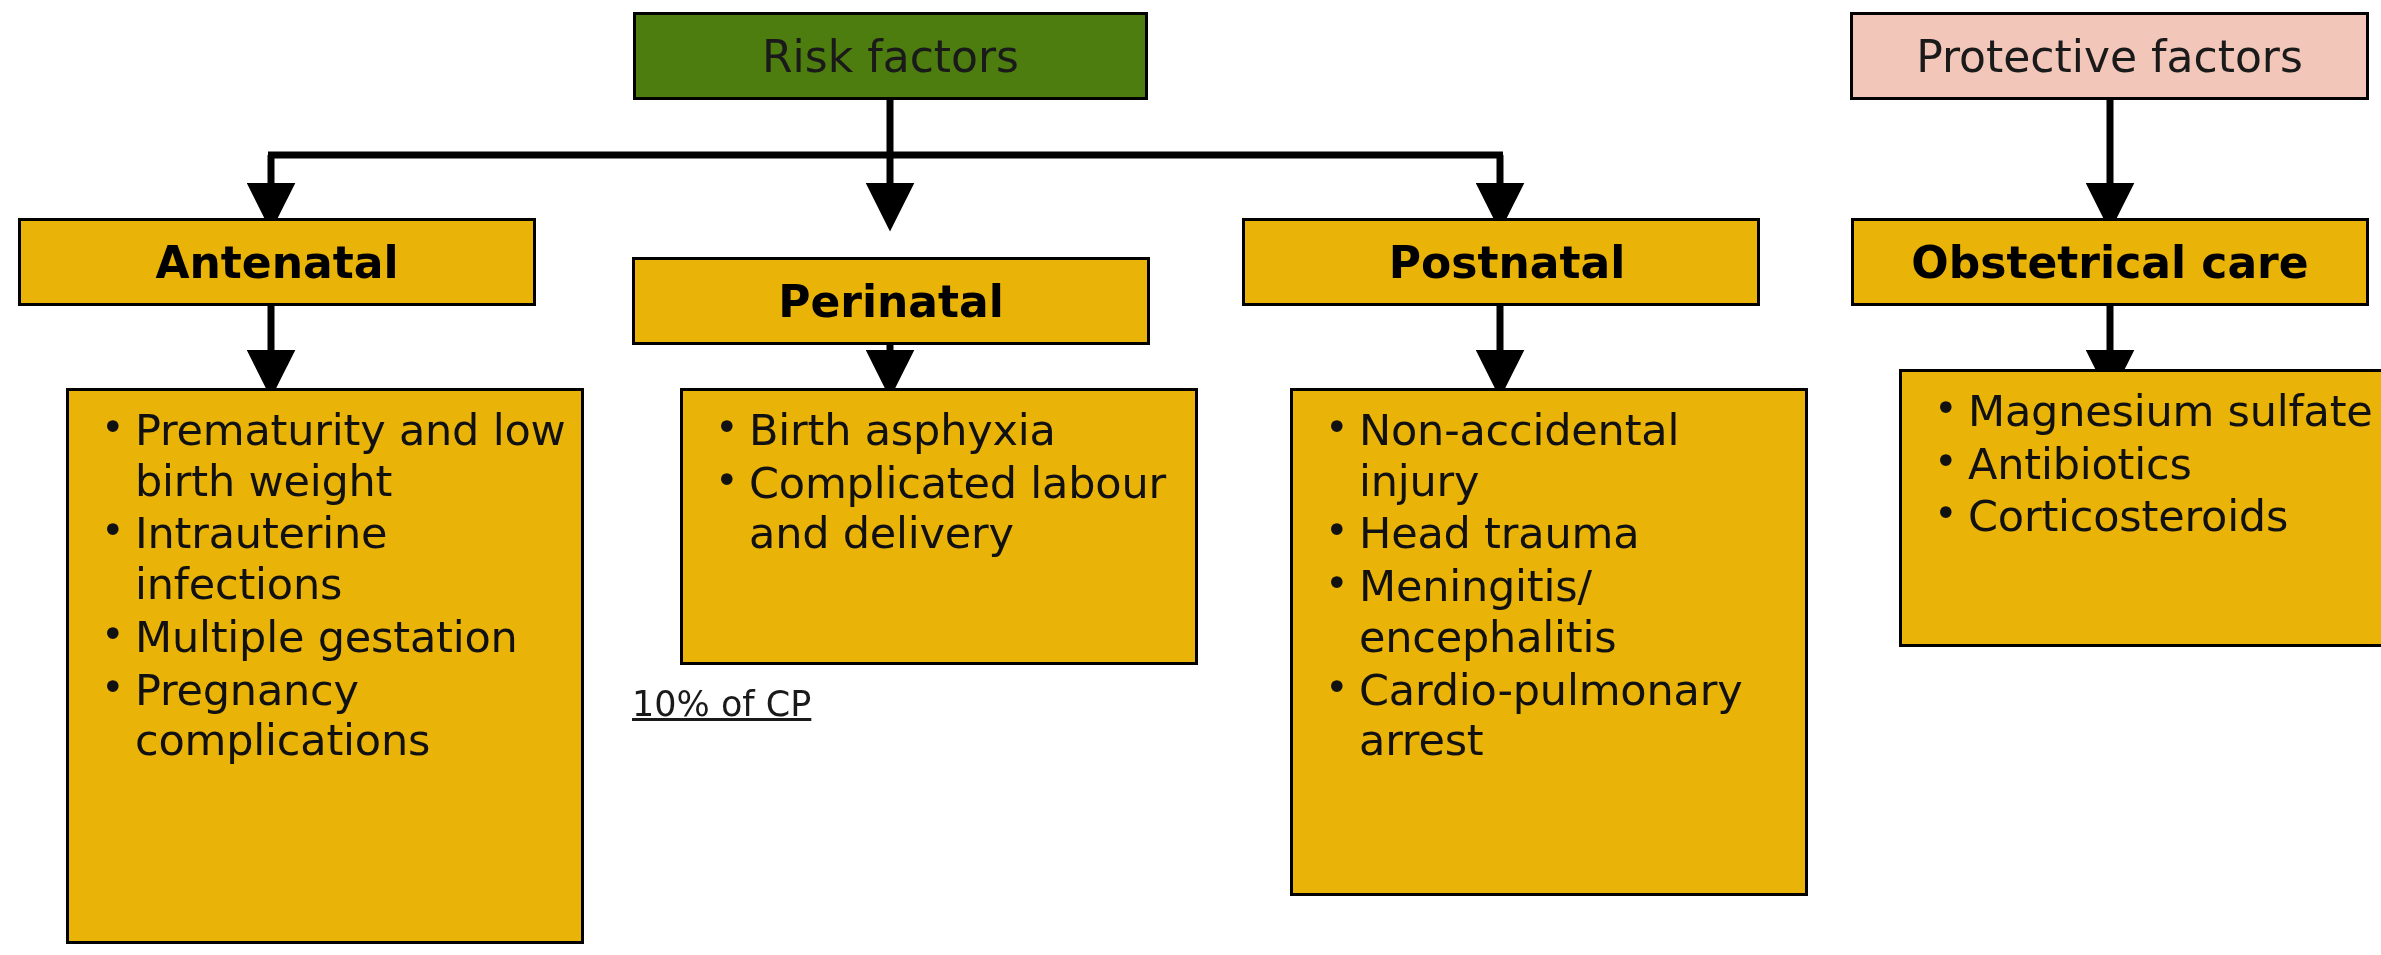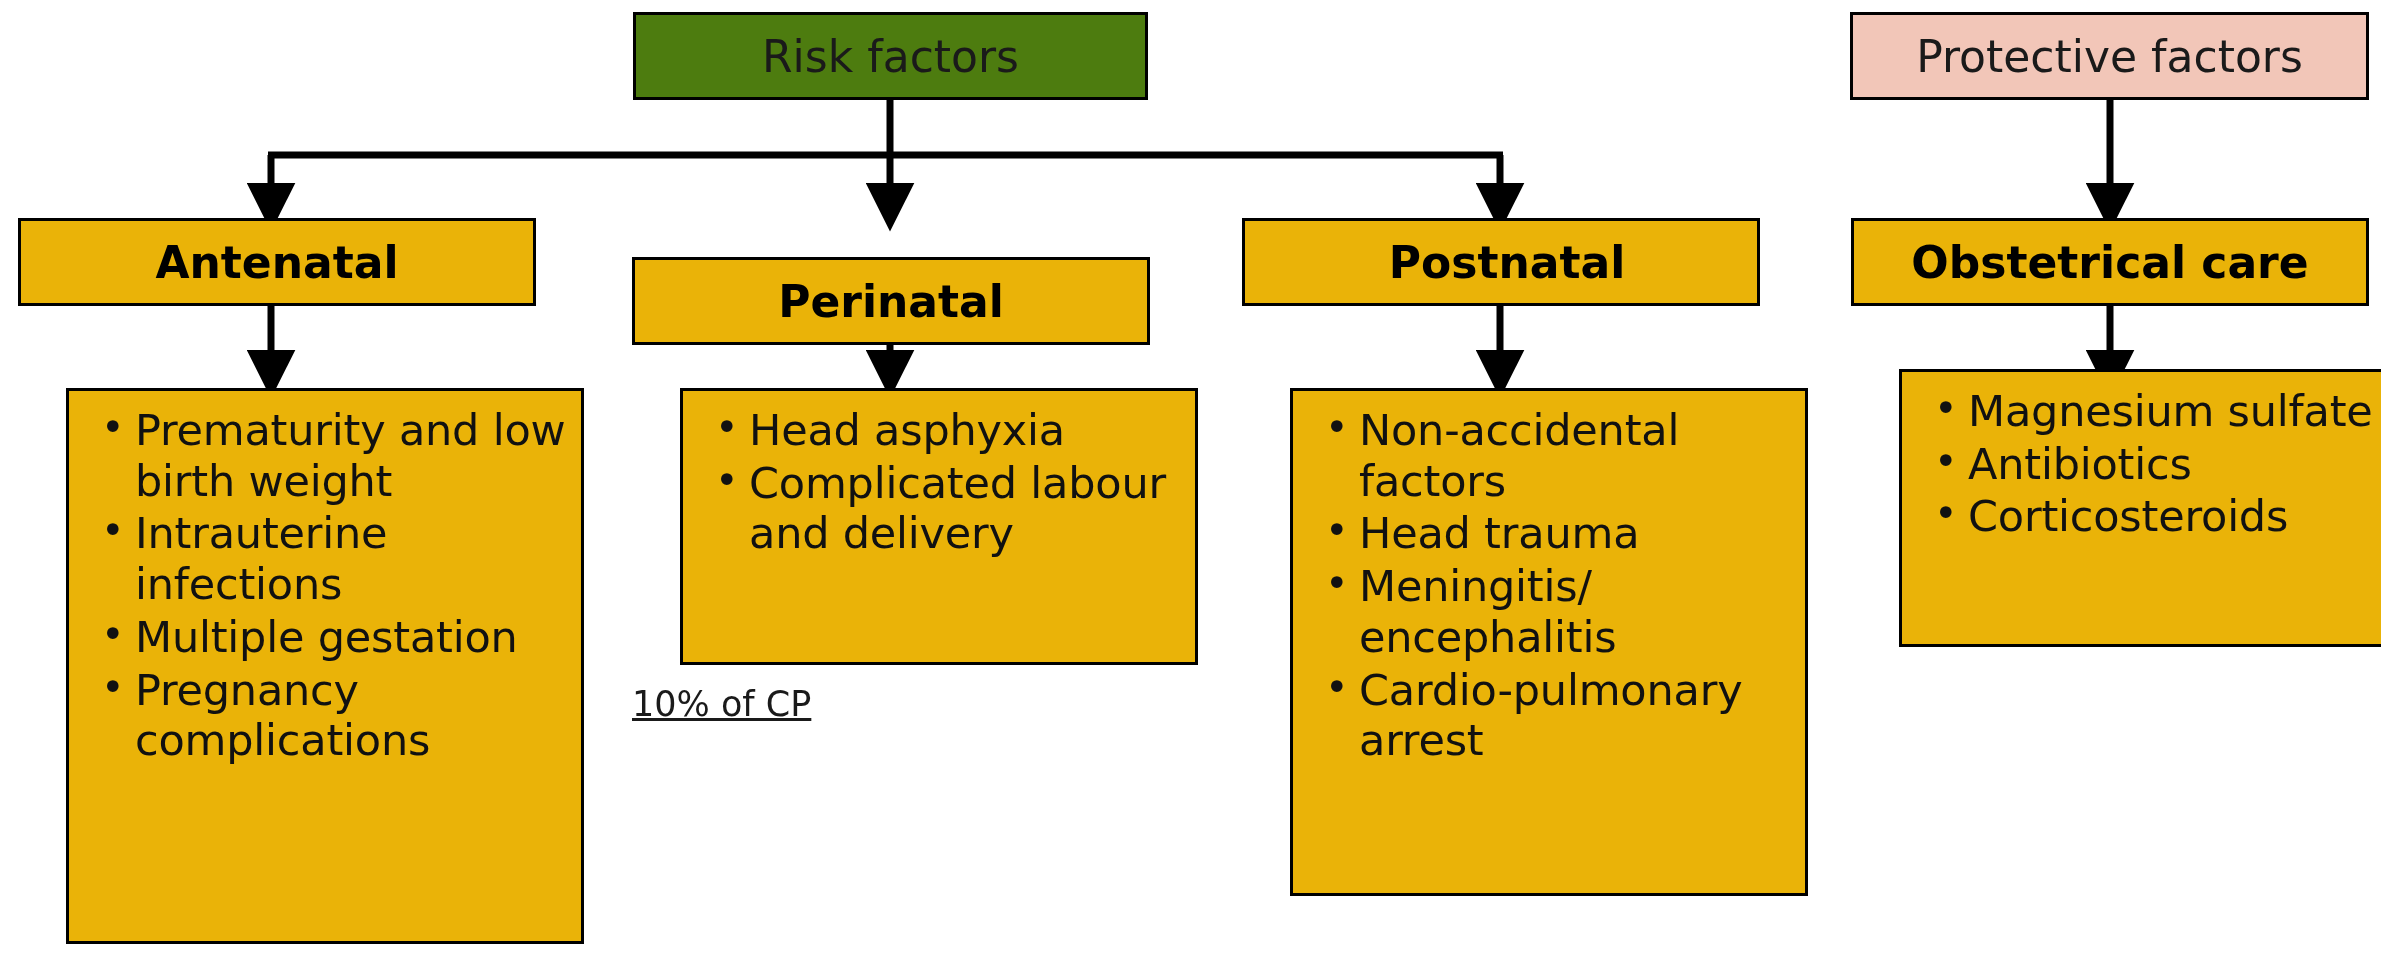--- a/index.html
+++ b/index.html
@@ -158,30 +158,30 @@
     <ul>
       <li>Prematurity and low birth weight</li>
       <li>Intrauterine infections</li>
       <li>Multiple gestation</li>
       <li>Pregnancy complications</li>
     </ul>
   </div>
 
   <div class="node list-node" style="left:632px; top:388px; width:518px; height:277px;">
     <ul>
-      <li>Head asphyxia</li>
+      <li>Birth asphyxia</li>
       <li>Complicated labour and delivery</li>
     </ul>
   </div>
 
   <div class="caption" style="left:632px; top:684px; width:518px;">10% of CP</div>
 
   <div class="node list-node" style="left:1242px; top:388px; width:518px; height:508px;">
     <ul>
-      <li>Non-accidental factors</li>
+      <li>Non-accidental injury</li>
       <li>Head trauma</li>
       <li>Meningitis/ encephalitis</li>
       <li>Cardio-pulmonary arrest</li>
     </ul>
   </div>
 
   <div class="node list-node" style="left:1851px; top:369px; width:518px; height:278px;">
     <ul>
       <li>Magnesium sulfate</li>
       <li>Antibiotics</li>

